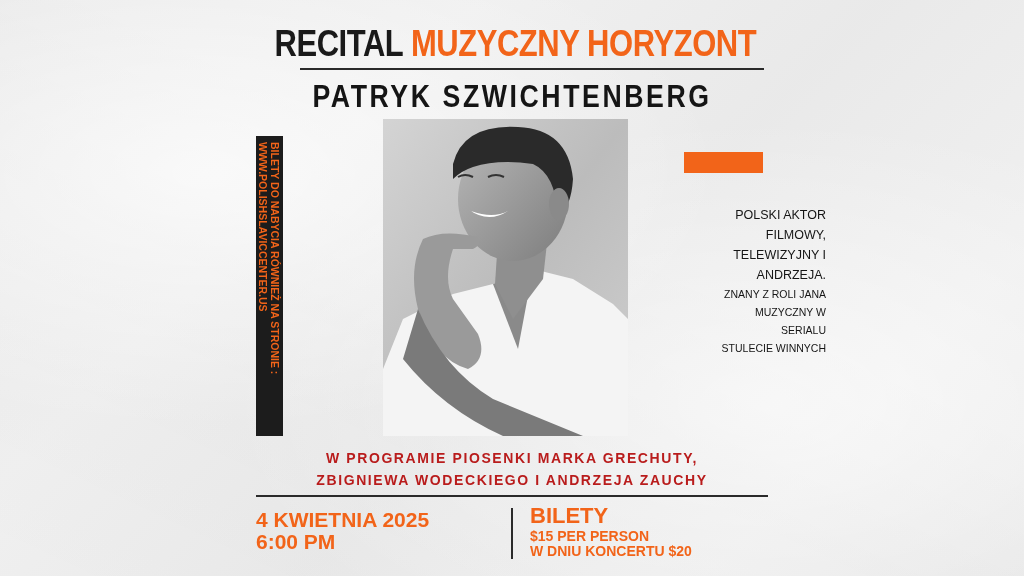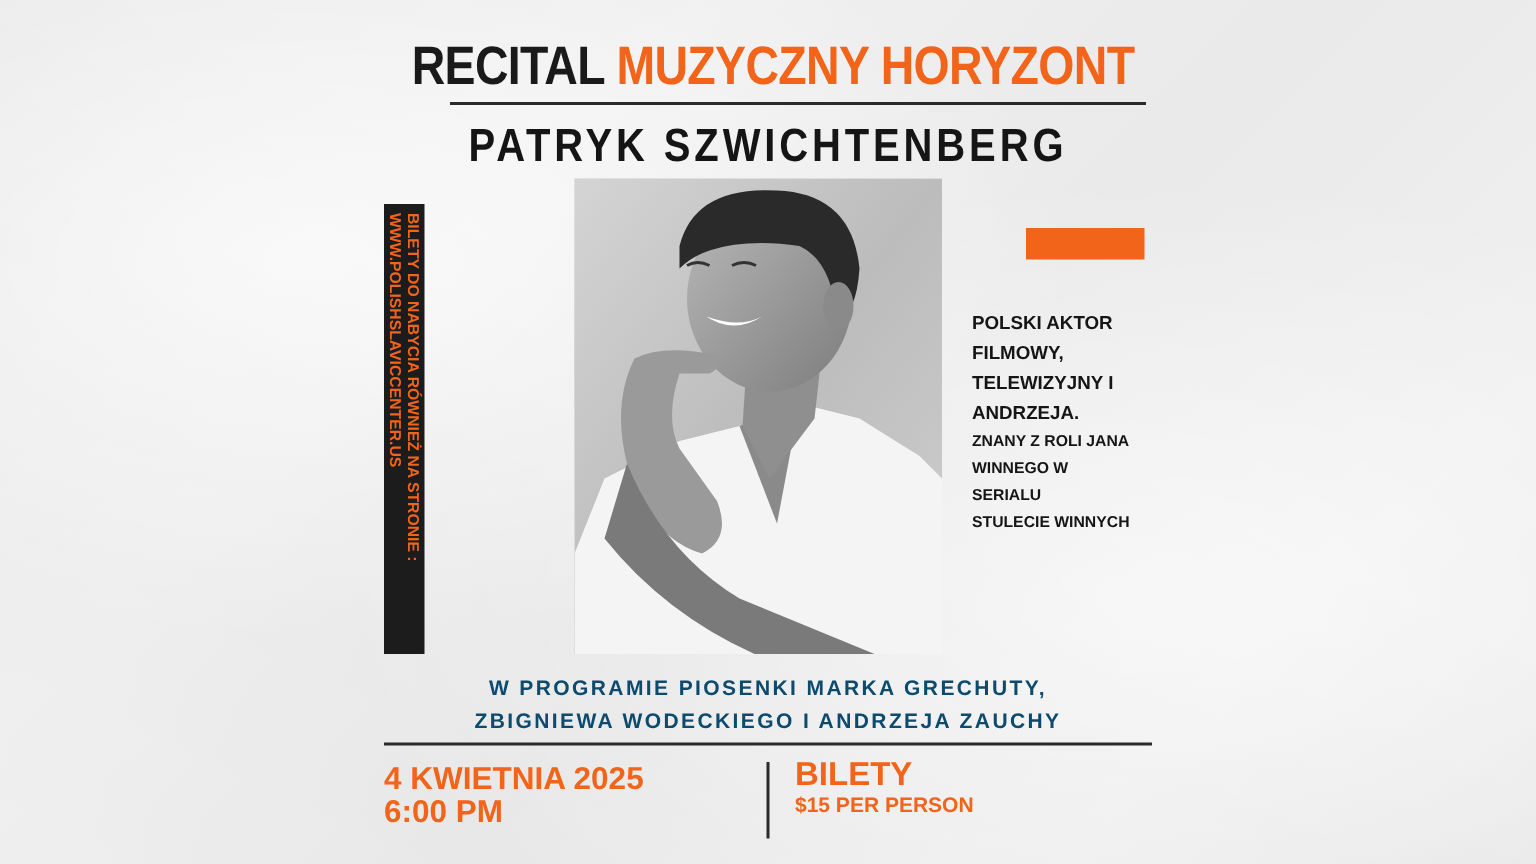--- a/index.html
+++ b/index.html
@@ -79,32 +79,32 @@
 
     
     .orange-bar {
       left: 684px; top: 152px; width: 79px; height: 21px;
       background: #f26419;
     }
 
     
     .bio {
       left: 648px; width: 178px; top: 205px;
-      text-align: left;
+      text-align: right;
       color: #151515;
-      font-weight: 700;
+      font-weight: 400;
     }
     .bio .big { font-size: 12.5px; line-height: 20px; }
     .bio .small { font-size: 10.5px; line-height: 18px; }
 
     
     .program {
       left: 0; width: 1024px; top: 447px;
       text-align: center;
-      color: #0c4a6e;
+      color: #b91c1c;
       font-weight: 700;
       font-size: 14px;
       letter-spacing: 1.6px;
       line-height: 22px;
     }
 
     
     .date {
       left: 256px; top: 509px;
       color: #f26419;
@@ -183,34 +183,35 @@
 </div>
 
 <div class="abs orange-bar"></div>
 
 <div class="abs bio">
   <div class="big">POLSKI AKTOR</div>
   <div class="big">FILMOWY,</div>
   <div class="big">TELEWIZYJNY I</div>
   <div class="big">ANDRZEJA.</div>
   <div class="small">ZNANY Z ROLI JANA</div>
-  <div class="small">WINNEGO W</div>
+  <div class="small">MUZYCZNY W</div>
   <div class="small">SERIALU</div>
   <div class="small">STULECIE WINNYCH</div>
 </div>
 
 <div class="abs program">
   <div>W PROGRAMIE PIOSENKI MARKA GRECHUTY,</div>
   <div>ZBIGNIEWA WODECKIEGO I ANDRZEJA ZAUCHY</div>
 </div>
 <div class="abs rule rule-bottom"></div>
 
 <div class="abs date">
   <div>4 KWIETNIA 2025</div>
   <div>6:00 PM</div>
 </div>
 
 <div class="abs vdivider"></div>
 
 <div class="abs tickets">
   <div class="head">BILETY</div>
   <div class="line">$15 PER PERSON</div>
+  <div class="line">W DNIU KONCERTU $20</div>
 </div>
 
 </body></html>

